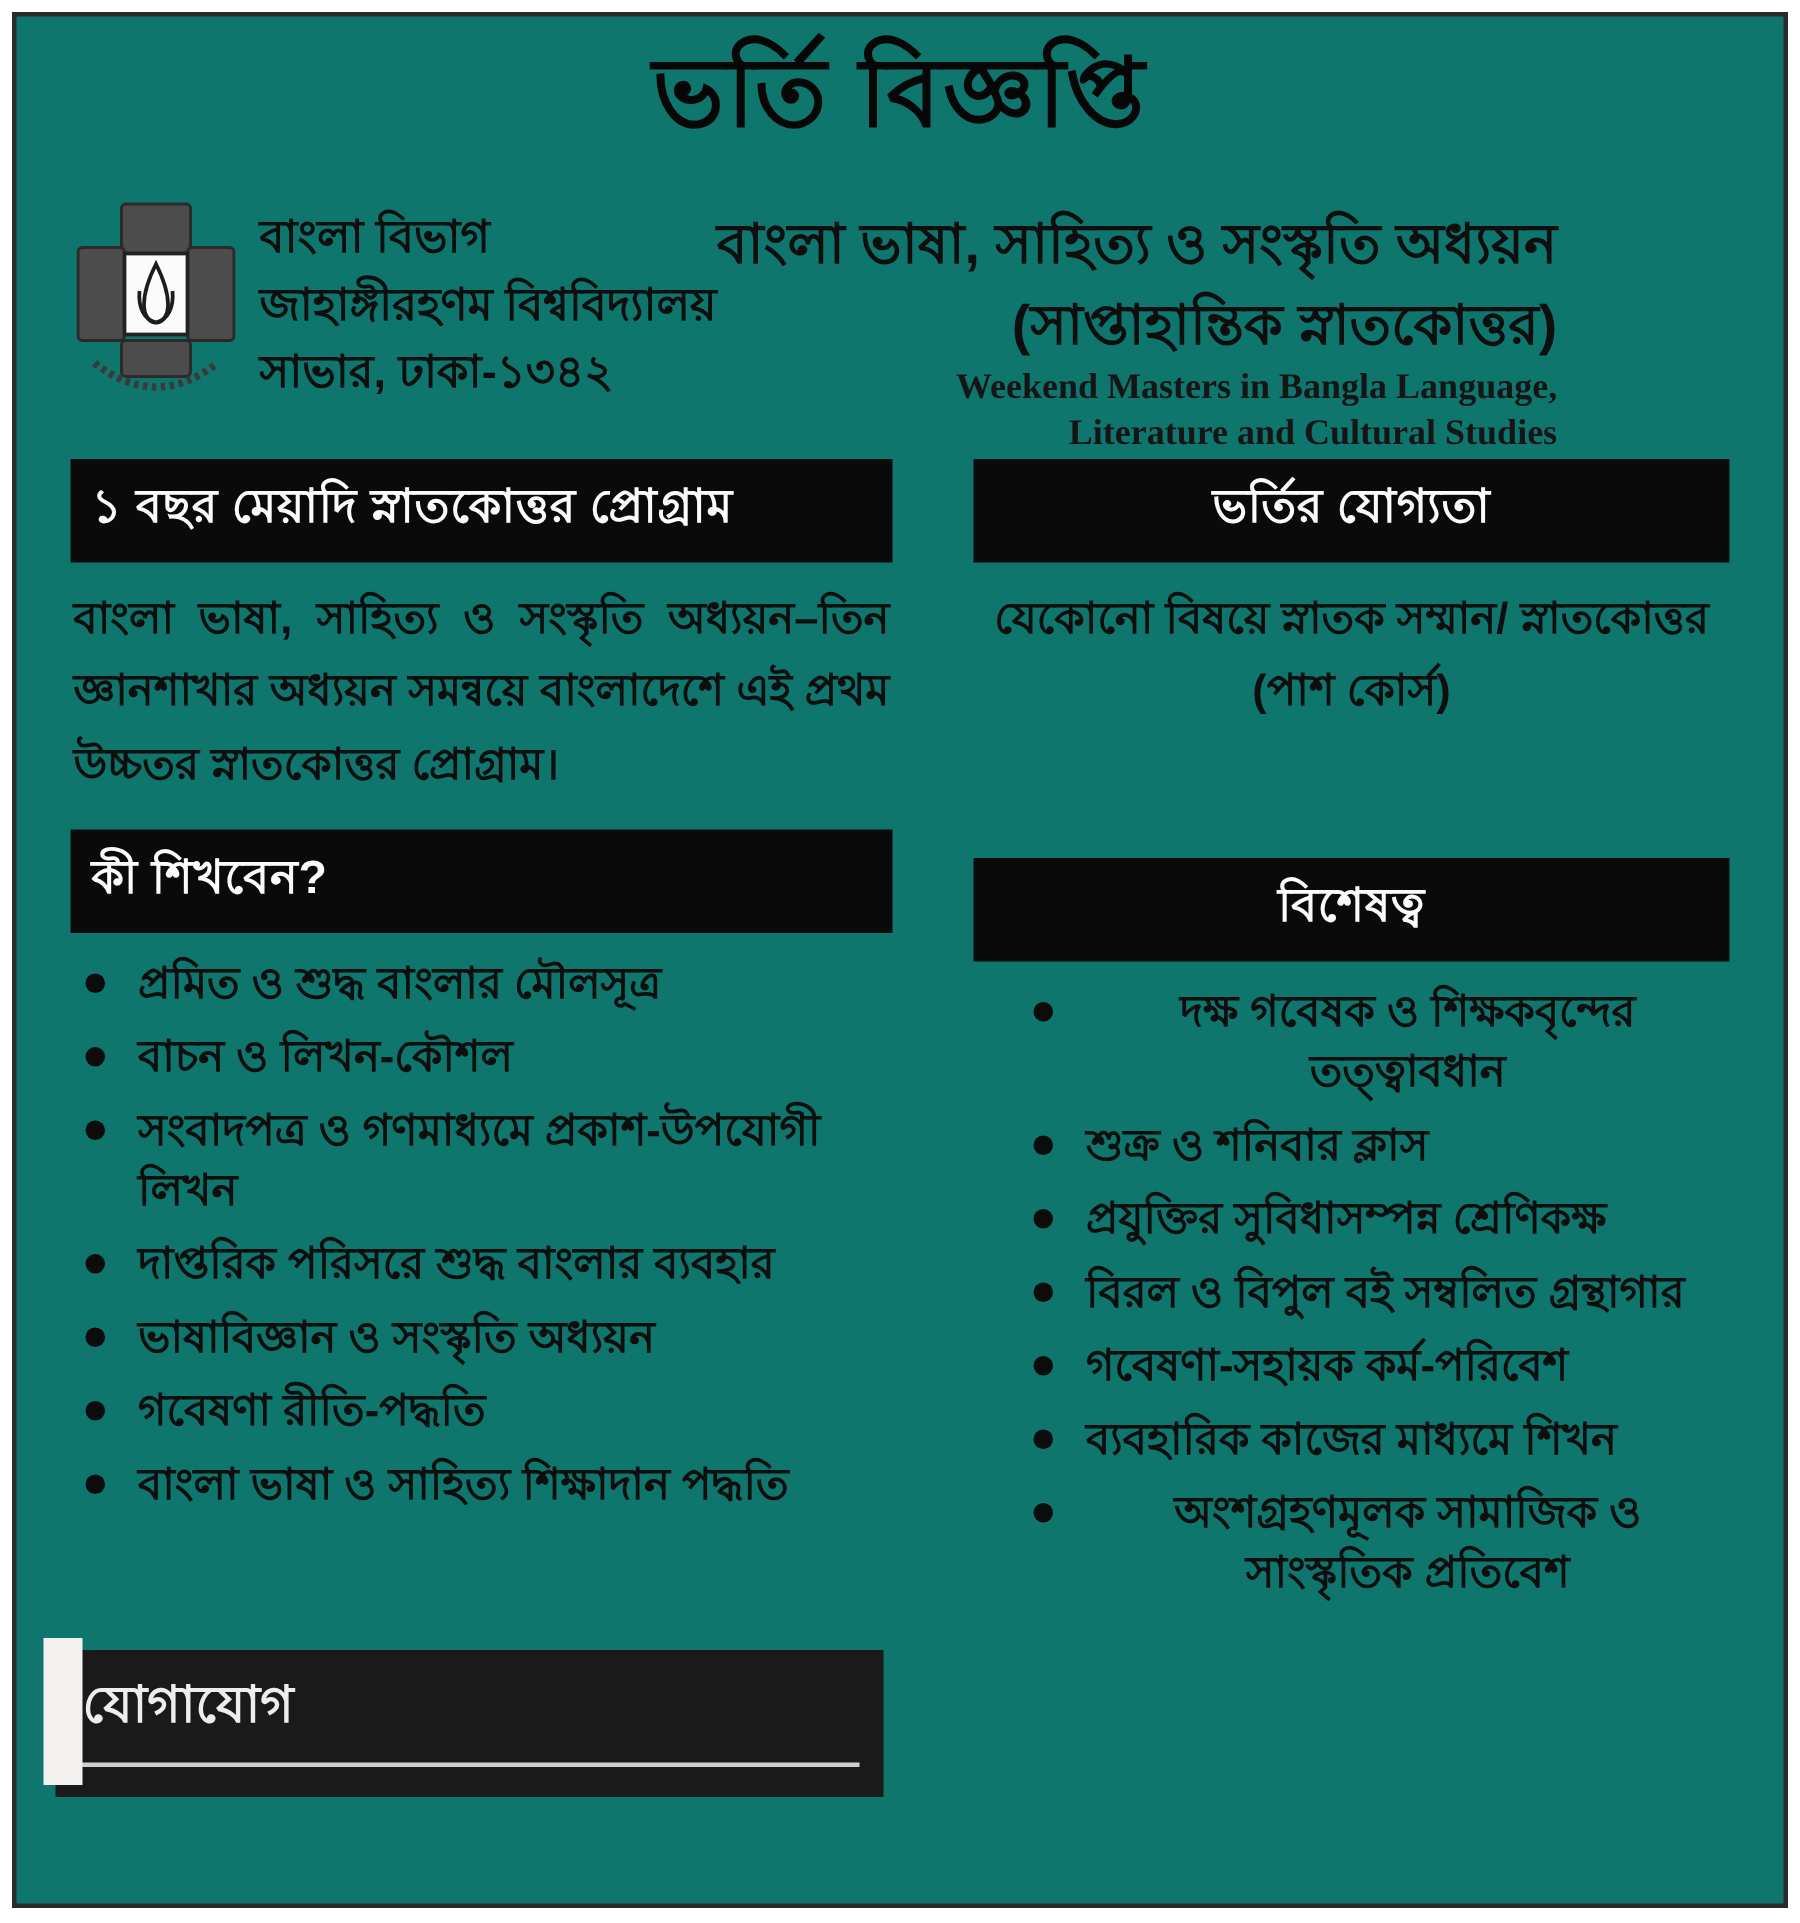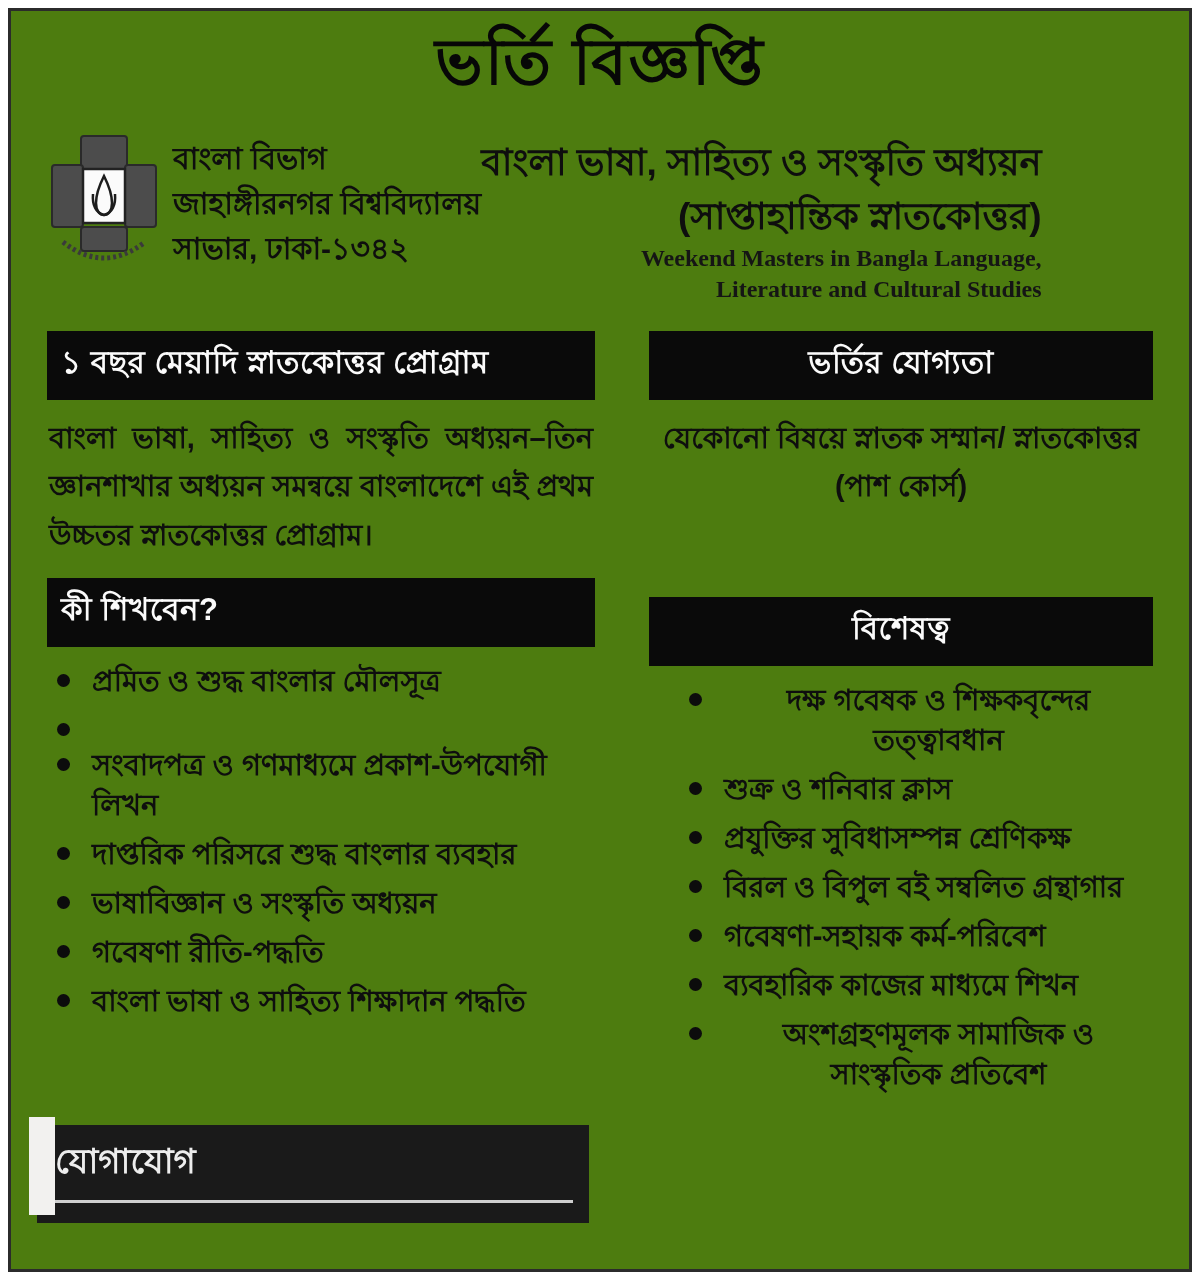--- a/index.html
+++ b/index.html
@@ -1,21 +1,21 @@
 <!DOCTYPE html>
 <html><head>
 <meta charset="utf-8">
 <style>
   * { box-sizing: border-box; margin: 0; padding: 0; }
   html, body { width: 1200px; height: 1282px; background: #ffffff; overflow: hidden; }
   body { font-family: "Liberation Sans", sans-serif; color: #0e0e0e; position: relative; }
 
   .frame {
     position: absolute; left: 8px; top: 8px; width: 1184px; height: 1264px;
-    border: 3px solid #2b2b2b; background: #4d7c0f; overflow: hidden;
+    border: 3px solid #2b2b2b; background: #0f766e; overflow: hidden;
   }
   .inner { padding: 0 36px; position: relative; }
 
   
   .doc-title {
     text-align: center; font-size: 64px; font-weight: bold; letter-spacing: 2px;
     margin-top: 2px; color: #070707;
   }
 
   
@@ -30,21 +30,21 @@
     line-height: 1.3; color: #151515;
   }
 
   
   .main-heading {
     text-align: center; font-size: 56px; font-weight: bold; color: #060606;
     margin: 32px 0 26px; letter-spacing: 1px;
   }
 
   
-  .cols { display: flex; gap: 54px; margin-top: 25px; }
+  .cols { display: flex; gap: 54px; }
   .col-left { width: 548px; flex: none; }
   .col-right { flex: 1; min-width: 0; text-align: center; }
 
   .bar {
     background: #0a0a0a; color: #fbfbfb; font-size: 31px; font-weight: bold;
     padding: 7px 14px 10px; letter-spacing: 0.5px;
   }
   .para {
     font-size: 29px; font-weight: bold; line-height: 1.68; margin: 14px 2px 18px;
   }
@@ -91,21 +91,21 @@
             <rect x="74" y="31" width="31" height="62" rx="3" fill="#4c4c4c" stroke="#2a2a2a" stroke-width="2"></rect>
             <rect x="32" y="35" width="42" height="54" fill="#fbfbfb" stroke="#222222" stroke-width="2.5"></rect>
             <path d="M53 42 C48 52 45 61 45 69 C45 77 49 81 53 81 C57 81 61 77 61 69 C61 61 58 52 53 42 Z" fill="none" stroke="#1d1d1d" stroke-width="2.5"></path>
             <path d="M53 81 C45 79 41 71 42 60 M53 81 C61 79 65 71 64 60" fill="none" stroke="#1d1d1d" stroke-width="2.5"></path>
             <rect x="30" y="93" width="46" height="24" rx="3" fill="#4c4c4c" stroke="#2a2a2a" stroke-width="2"></rect>
             <path d="M12 108 Q53 140 94 108" fill="none" stroke="#3a3a3a" stroke-width="5" stroke-dasharray="3 3"></path>
           </svg>
         </div>
         <div class="uni-lines">
           <div>বাংলা বিভাগ</div>
-          <div>জাহাঙ্গীরনগর বিশ্ববিদ্যালয়</div>
+          <div>জাহাঙ্গীরহণম বিশ্ববিদ্যালয়</div>
           <div>সাভার, ঢাকা-১৩৪২</div>
         </div>
       </div>
       <div class="header-right">
         <div class="bn">বাংলা ভাষা, সাহিত্য ও সংস্কৃতি অধ্যয়ন</div>
         <div class="bn">(সাপ্তাহান্তিক স্নাতকোত্তর)</div>
         <div class="en">Weekend Masters in Bangla Language,</div>
         <div class="en">Literature and Cultural Studies</div>
       </div>
     </div>
@@ -118,20 +118,21 @@
         <p class="para justify">বাংলা ভাষা, সাহিত্য ও সংস্কৃতি অধ্যয়ন–তিন জ্ঞানশাখার অধ্যয়ন সমন্বয়ে বাংলাদেশে এই প্রথম উচ্চতর স্নাতকোত্তর প্রোগ্রাম।</p>
 
         <div class="bar">কী শিখবেন?</div>
         <div class="blist">
           <div class="brow">
               <span class="bdot"></span>
               <span class="btext">প্রমিত ও শুদ্ধ বাংলার মৌলসূত্র</span>
             </div>
           <div class="brow">
               <span class="bdot"></span>
+              <span class="btext">বাচন ও লিখন-কৌশল</span>
             </div>
           <div class="brow">
               <span class="bdot"></span>
               <span class="btext">সংবাদপত্র ও গণমাধ্যমে প্রকাশ-উপযোগী লিখন</span>
             </div>
           <div class="brow">
               <span class="bdot"></span>
               <span class="btext">দাপ্তরিক পরিসরে শুদ্ধ বাংলার ব্যবহার</span>
             </div>
           <div class="brow">

